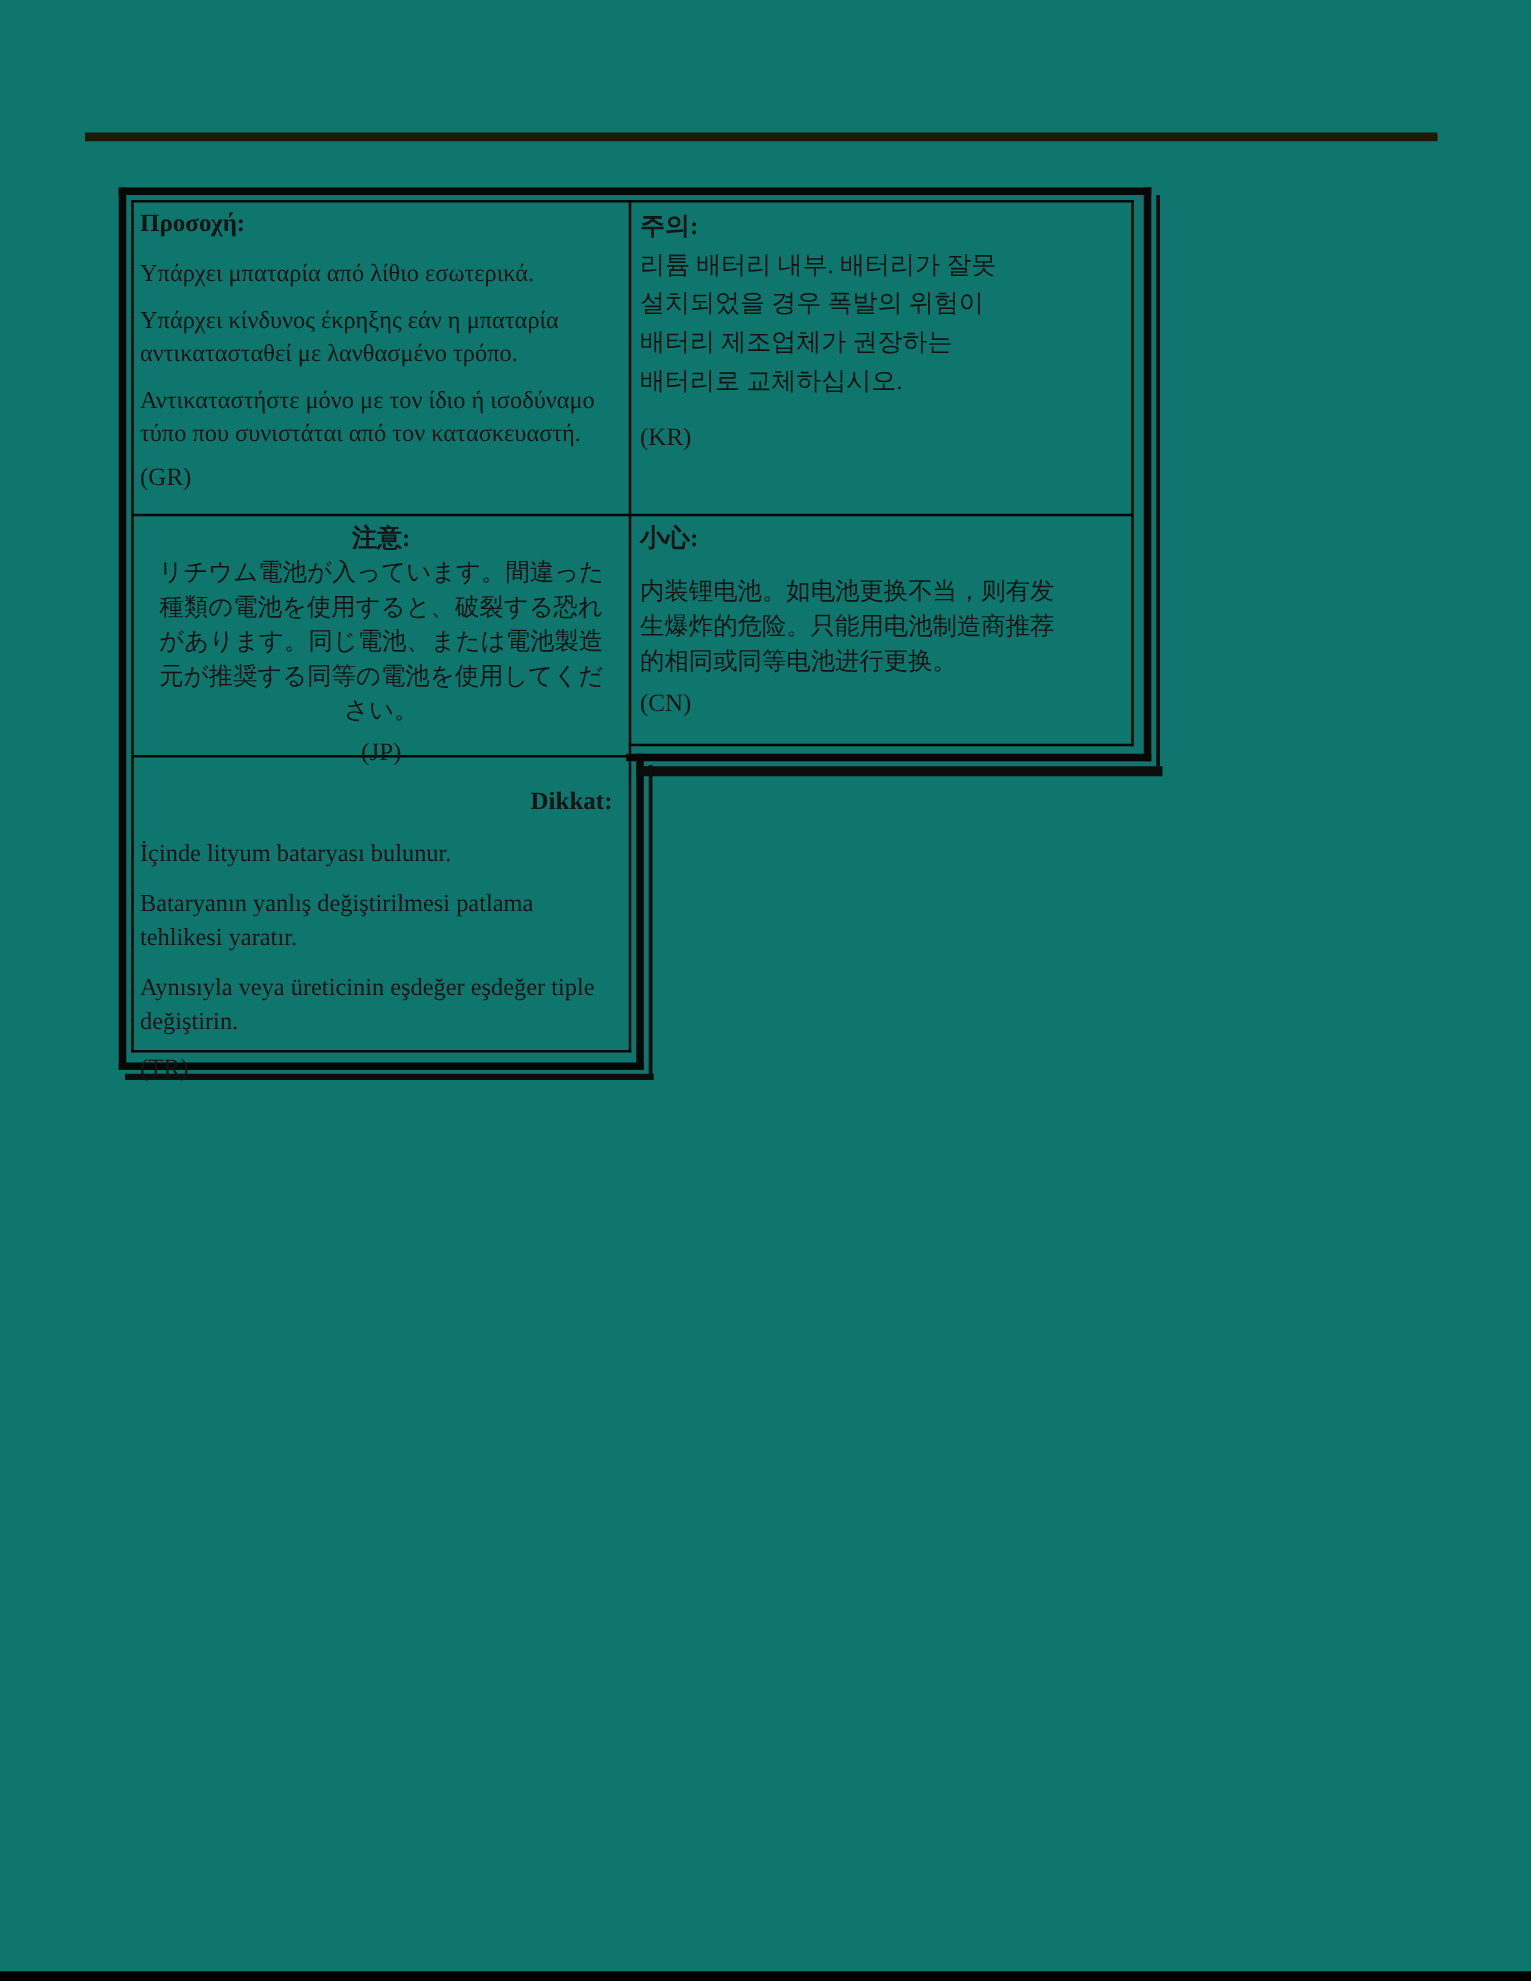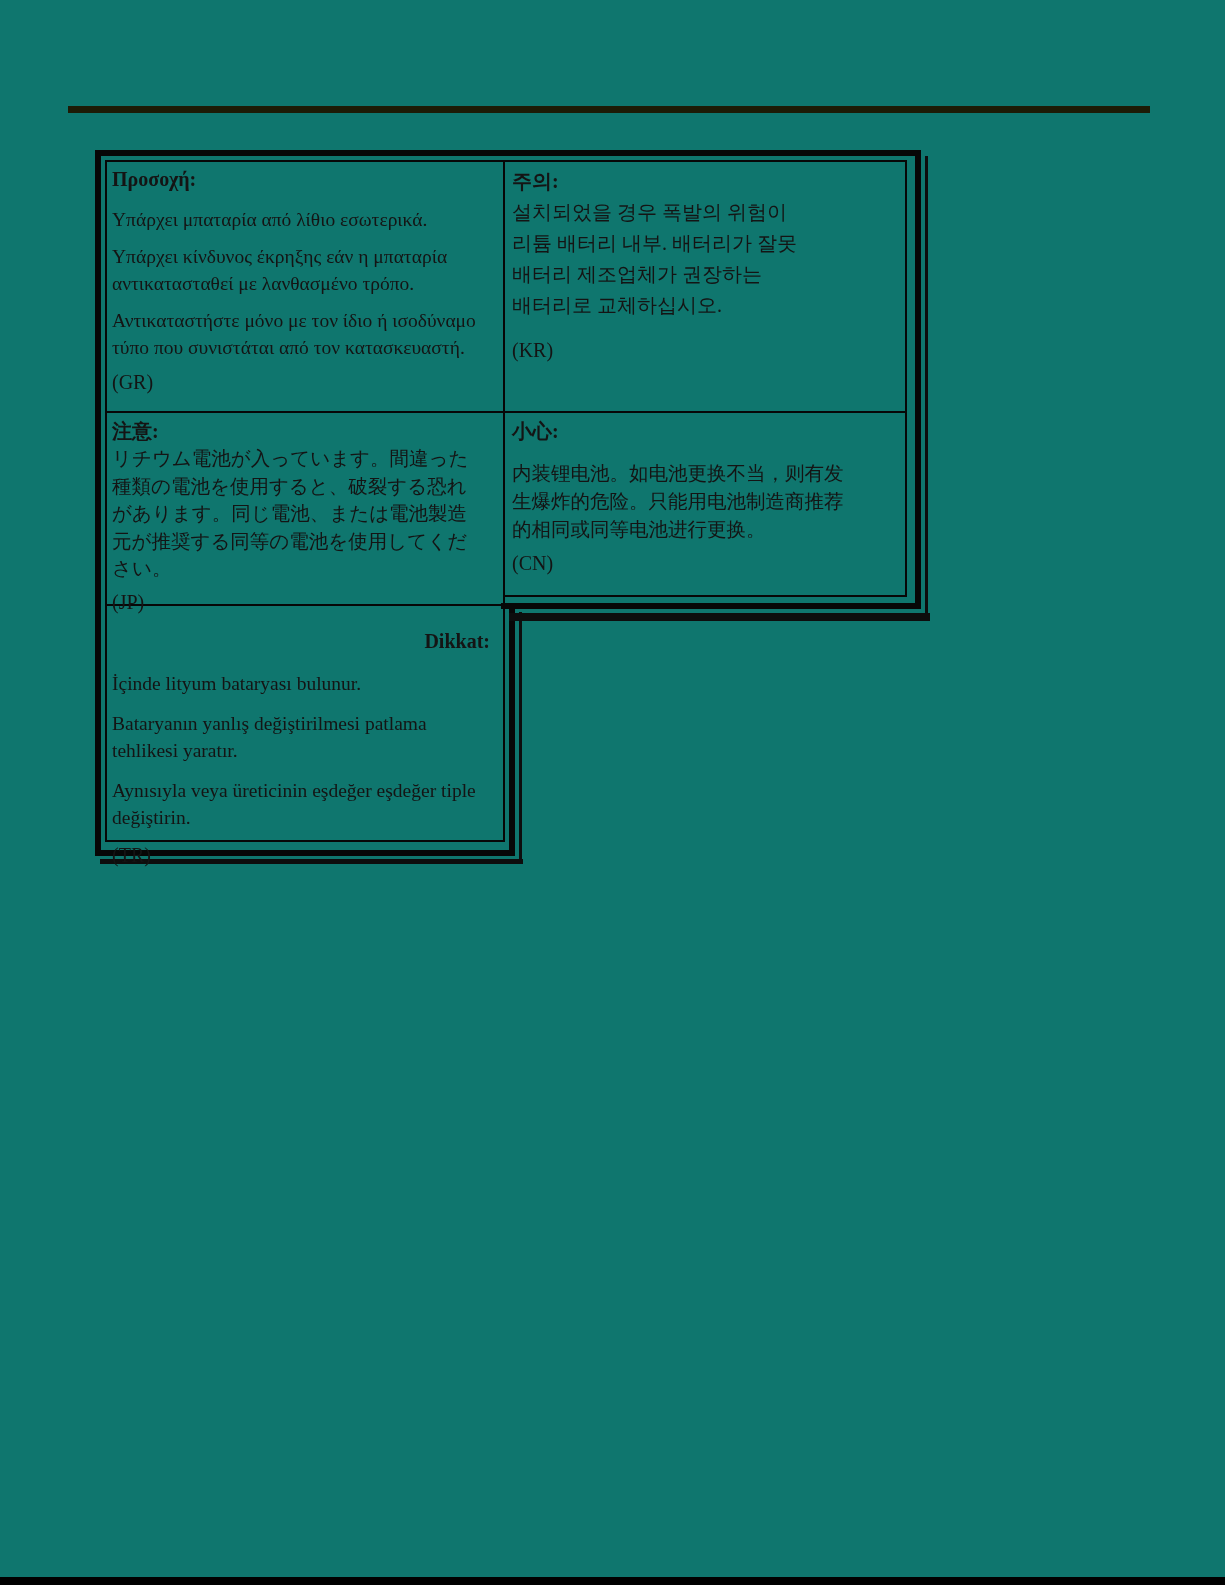--- a/index.html
+++ b/index.html
@@ -27,21 +27,21 @@
   .cell-gr .para { font-size: 19.5px; line-height: 27px; margin-bottom: 10px; }
   .cell-gr .tag { margin-top: 0; }
 
   
   .cell-kr { left: 512px; top: 166px; width: 388px; height: 240px; }
   .cell-kr .cell-title { line-height: 31px; margin-bottom: 0; }
   .cell-kr .line { font-size: 20px; line-height: 31px; }
   .cell-kr .tag { margin-top: 18px; }
 
   
-  .cell-jp { left: 112px; top: 418px; width: 386px; height: 180px; }
+  .cell-jp { left: 112px; top: 418px; width: 386px; height: 180px; text-align: center; }
   .cell-jp .cell-title { line-height: 27px; margin-bottom: 0; }
   .cell-jp .line { font-size: 19.5px; line-height: 27.5px; }
   .cell-jp .tag { margin-top: 8px; }
 
   
   .cell-cn { left: 512px; top: 418px; width: 388px; height: 172px; }
   .cell-cn .cell-title { margin-bottom: 0; }
   .cell-cn .body-lines { margin-top: 16px; }
   .cell-cn .line { font-size: 19.5px; line-height: 28px; }
   .cell-cn .tag { margin-top: 8px; }
@@ -88,22 +88,22 @@
         <div class="para">Υπάρχει μπαταρία από λίθιο εσωτερικά.</div>
         <div class="para">Υπάρχει κίνδυνος έκρηξης εάν η μπαταρία αντικατασταθεί με λανθασμένο τρόπο.</div>
         <div class="para">Αντικαταστήστε μόνο με τον ίδιο ή ισοδύναμο τύπο που συνιστάται από τον κατασκευαστή.</div>
       </div>
     <div class="tag">(GR)</div>
   </div>
 
   <div class="cell cell-kr">
     <div class="cell-title">주의:</div>
     <div>
+        <div class="line">리튬 배터리 내부. 배터리가 잘못</div>
         <div class="line">설치되었을 경우 폭발의 위험이</div>
-        <div class="line">리튬 배터리 내부. 배터리가 잘못</div>
         <div class="line">배터리 제조업체가 권장하는</div>
         <div class="line">배터리로 교체하십시오.</div>
       </div>
     <div class="tag">(KR)</div>
   </div>
 
   <div class="cell cell-jp">
     <div class="cell-title">注意:</div>
     <div>
         <div class="line">リチウム電池が入っています。間違った</div>

